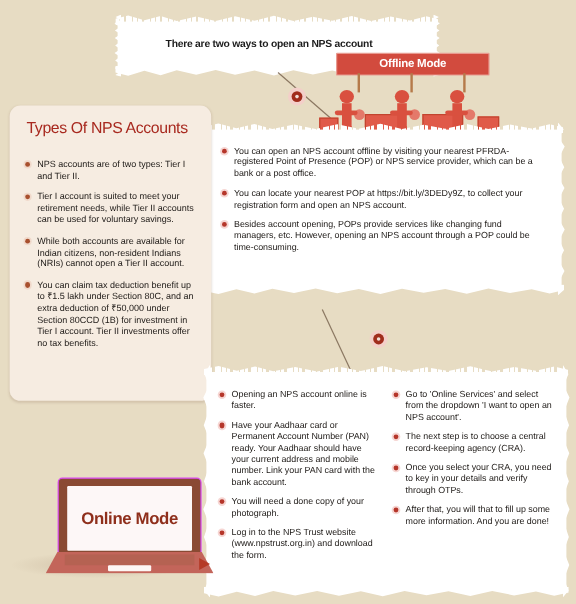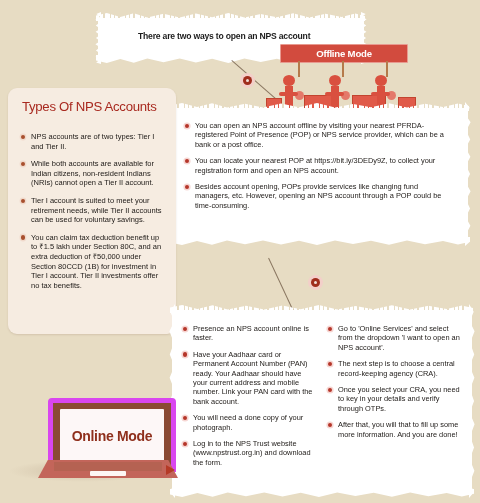--- a/index.html
+++ b/index.html
@@ -100,21 +100,21 @@
   .fig-leg{position:absolute;bottom:0;width:3.4px;height:11px;background:#d9503f;}
   .fig-leg.l{left:9px;} .fig-leg.r{left:14px;}
   .fig-alt{position:absolute;left:19px;bottom:16px;width:9px;height:9px;border-radius:50%;background:#e4796a;}
   .counter{position:absolute;bottom:2px;background:#e05a49;border:1.4px solid #c2442f;}
 
   
   #laptop{position:absolute;left:38px;top:398px;width:140px;height:88px;}
   #lap-lid{
     position:absolute;left:10px;top:0;width:118px;height:64px;
     background:#8a4a33;border-radius:4px 4px 0 0;
-    border:5px solid #d946ef;
+    border:1px solid #d946ef;
   }
   #lap-screen{
     position:absolute;left:7px;top:6px;right:7px;bottom:4px;
     background:#fdf7f7;border-radius:1px;
     display:flex;align-items:center;justify-content:center;
   }
   #lap-screen span{
     color:#8f2f1c;font-size:14px;font-weight:bold;line-height:15px;
     text-align:center;letter-spacing:-.3px;
   }
@@ -218,34 +218,34 @@
         <li>Besides account opening, POPs provide services like changing fund managers, etc. However, opening an NPS account through a POP could be time-consuming.</li>
       </ul>
     </div>
   </div>
 
   <div id="card-types">
     <div class="title">Types Of NPS Accounts</div>
     <div class="tlist">
       <ul class="blist">
         <li>NPS accounts are of two types: Tier I and Tier II.</li>
+        <li>Tier I account is suited to meet your retirement needs, while Tier II accounts can be used for voluntary savings.</li>
         <li>While both accounts are available for Indian citizens, non-resident Indians (NRIs) cannot open a Tier II account.</li>
-        <li>Tier I account is suited to meet your retirement needs, while Tier II accounts can be used for voluntary savings.</li>
         <li>You can claim tax deduction benefit up to ₹1.5 lakh under Section 80C, and an extra deduction of ₹50,000 under Section 80CCD (1B) for investment in Tier I account. Tier II investments offer no tax benefits.</li>
       </ul>
     </div>
   </div>
 
   <div class="paper" id="panel-online">
     <span class="edgeL"></span>
     <span class="edgeR"></span>
     <div class="cols">
       <div class="col">
         <ul class="blist">
-          <li>Presence an NPS account online is faster.</li>
+          <li>Opening an NPS account online is faster.</li>
           <li>Have your Aadhaar card or Permanent Account Number (PAN) ready. Your Aadhaar should have your current address and mobile number. Link your PAN card with the bank account.</li>
           <li>You will need a done copy of your photograph.</li>
           <li>Log in to the NPS Trust website (www.npstrust.org.in) and download the form.</li>
         </ul>
       </div>
       <div class="col">
         <ul class="blist">
           <li>Go to 'Online Services' and select from the dropdown 'I want to open an NPS account'.</li>
           <li>The next step is to choose a central record-keeping agency (CRA).</li>
           <li>Once you select your CRA, you need to key in your details and verify through OTPs.</li>

